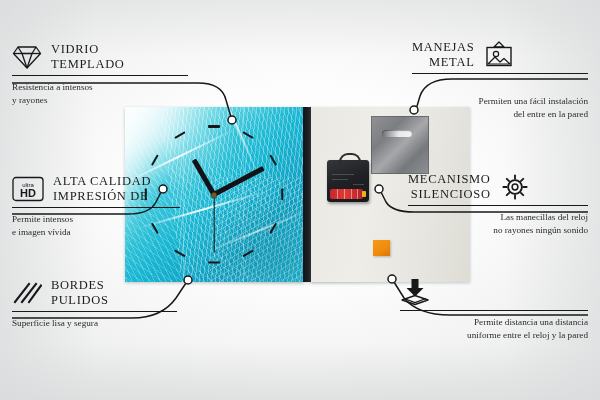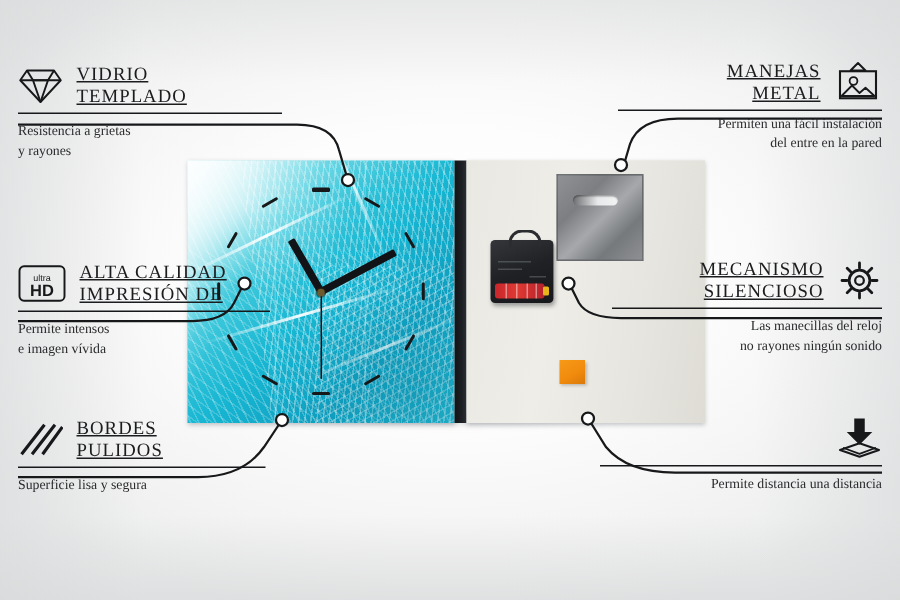--- a/index.html
+++ b/index.html
@@ -126,33 +126,33 @@
   #foam{
     position:absolute;left:62px;top:133px;width:17px;height:16px;
     background:linear-gradient(150deg,#f79a18 0%,#f08a0d 60%,#d9790a 100%);
     box-shadow:1px 1px 2px rgba(70,60,40,.3);
   }
 
   
   .callout{position:absolute;}
   .ctitle{
     font-size:12.5px;letter-spacing:.055em;color:#1b1c1e;
-    line-height:1.16;font-variant:small-caps;text-transform:uppercase;white-space:nowrap;text-decoration:underline;
+    line-height:1.16;font-variant:small-caps;text-transform:uppercase;white-space:nowrap;
   }
   .cdesc{
     font-size:9.2px;color:#2a2b2d;line-height:1.34;white-space:nowrap;
     font-family:"Liberation Serif", serif;
   }
   .rule{height:1.4px;background:#17181a;}
   .left .ctitle{text-align:left;}
   .left .cdesc{text-align:left;}
   .right .ctitle{text-align:right;}
   .right .cdesc{text-align:right;}
   .row{display:flex;align-items:center;gap:9px;}
-  .right .row{justify-content:flex-end;}
+  .right .row{}
   .ico{flex:0 0 auto;display:block;}
 
   svg.conn{position:absolute;overflow:visible;pointer-events:none;}
   .cline{fill:none;stroke:#17181a;stroke-width:1.5;}
   .cdot{fill:#ffffff;stroke:#17181a;stroke-width:1.5;}
 </style>
 </head>
 <body>
 
 <div id="stage">
@@ -249,21 +249,21 @@
           <path d="M24 3 L20 9.5 L15 24"></path>
           <path d="M10 9.5 H20"></path>
         </g>
       </svg>
       <div>
         <div class="ctitle">VIDRIO</div>
         <div class="ctitle">TEMPLADO</div>
       </div>
     </div>
     <div class="rule" style="margin-top:4px;width:176px"></div>
-    <div class="cdesc" style="margin-top:5px">Resistencia a grietas</div>
+    <div class="cdesc" style="margin-top:5px">Resistencia a intensos</div>
     <div class="cdesc">y rayones</div>
   </div>
 
   <div class="callout left" style="left:12px;top:174px;width:168px">
     <div class="row">
       <svg class="ico" width="32" height="26" viewBox="0 0 32 26">
         <rect x="1" y="1.5" width="30" height="23" rx="3" fill="none" stroke="#17181a" stroke-width="1.3"></rect>
         <text x="16" y="11" text-anchor="middle" font-family="Liberation Sans, sans-serif" font-size="6" fill="#17181a">ultra</text>
         <text x="16" y="21" text-anchor="middle" font-family="Liberation Sans, sans-serif" font-size="11" font-weight="bold" fill="#17181a">HD</text>
       </svg>
@@ -302,21 +302,21 @@
         <div class="ctitle">METAL</div>
       </div>
       <svg class="ico" width="32" height="28" viewBox="0 0 32 28">
         <path d="M16 1 L21 6 H11 Z" fill="none" stroke="#17181a" stroke-width="1.3" stroke-linejoin="round"></path>
         <rect x="4" y="6.5" width="24" height="18" fill="none" stroke="#17181a" stroke-width="1.4"></rect>
         <circle cx="13" cy="13" r="2.6" fill="none" stroke="#17181a" stroke-width="1.2"></circle>
         <path d="M5 23 L12 16 L17 21 L21 17.5 L27 23 Z" fill="none" stroke="#17181a" stroke-width="1.2" stroke-linejoin="round"></path>
       </svg>
     </div>
     <div class="rule" style="margin-top:4px;width:176px;margin-left:auto"></div>
-    <div class="cdesc" style="margin-top:2px">Permiten una fácil instalación</div>
+    <div class="cdesc" style="margin-top:21px">Permiten una fácil instalación</div>
     <div class="cdesc">del entre en la pared</div>
   </div>
 
   <div class="callout right" style="left:408px;top:172px;width:180px">
     <div class="row">
       <div>
         <div class="ctitle">MECANISMO</div>
         <div class="ctitle">SILENCIOSO</div>
       </div>
       <svg class="ico" width="30" height="28" viewBox="0 0 30 30">
@@ -337,14 +337,15 @@
   <div class="callout right" style="left:400px;top:278px;width:188px">
     <div class="row">
       <svg class="ico" width="30" height="28" viewBox="0 0 30 28">
         <path d="M11.5 1 h7 v9 h5 L15 18.5 L6.5 10 h5 Z" fill="#17181a"></path>
         <path d="M15 17.5 L28 22 L15 26.5 L2 22 Z" fill="none" stroke="#17181a" stroke-width="1.4" stroke-linejoin="round"></path>
         <path d="M4 20.5 L15 24.6 L26 20.5" fill="none" stroke="#17181a" stroke-width="1.2" stroke-linejoin="round"></path>
       </svg>
     </div>
     <div class="rule" style="margin-top:4px;width:188px;margin-left:auto"></div>
     <div class="cdesc" style="margin-top:5px">Permite distancia una distancia</div>
+    <div class="cdesc">uniforme entre el reloj y la pared</div>
   </div>
 </div>
 
 </body></html>

